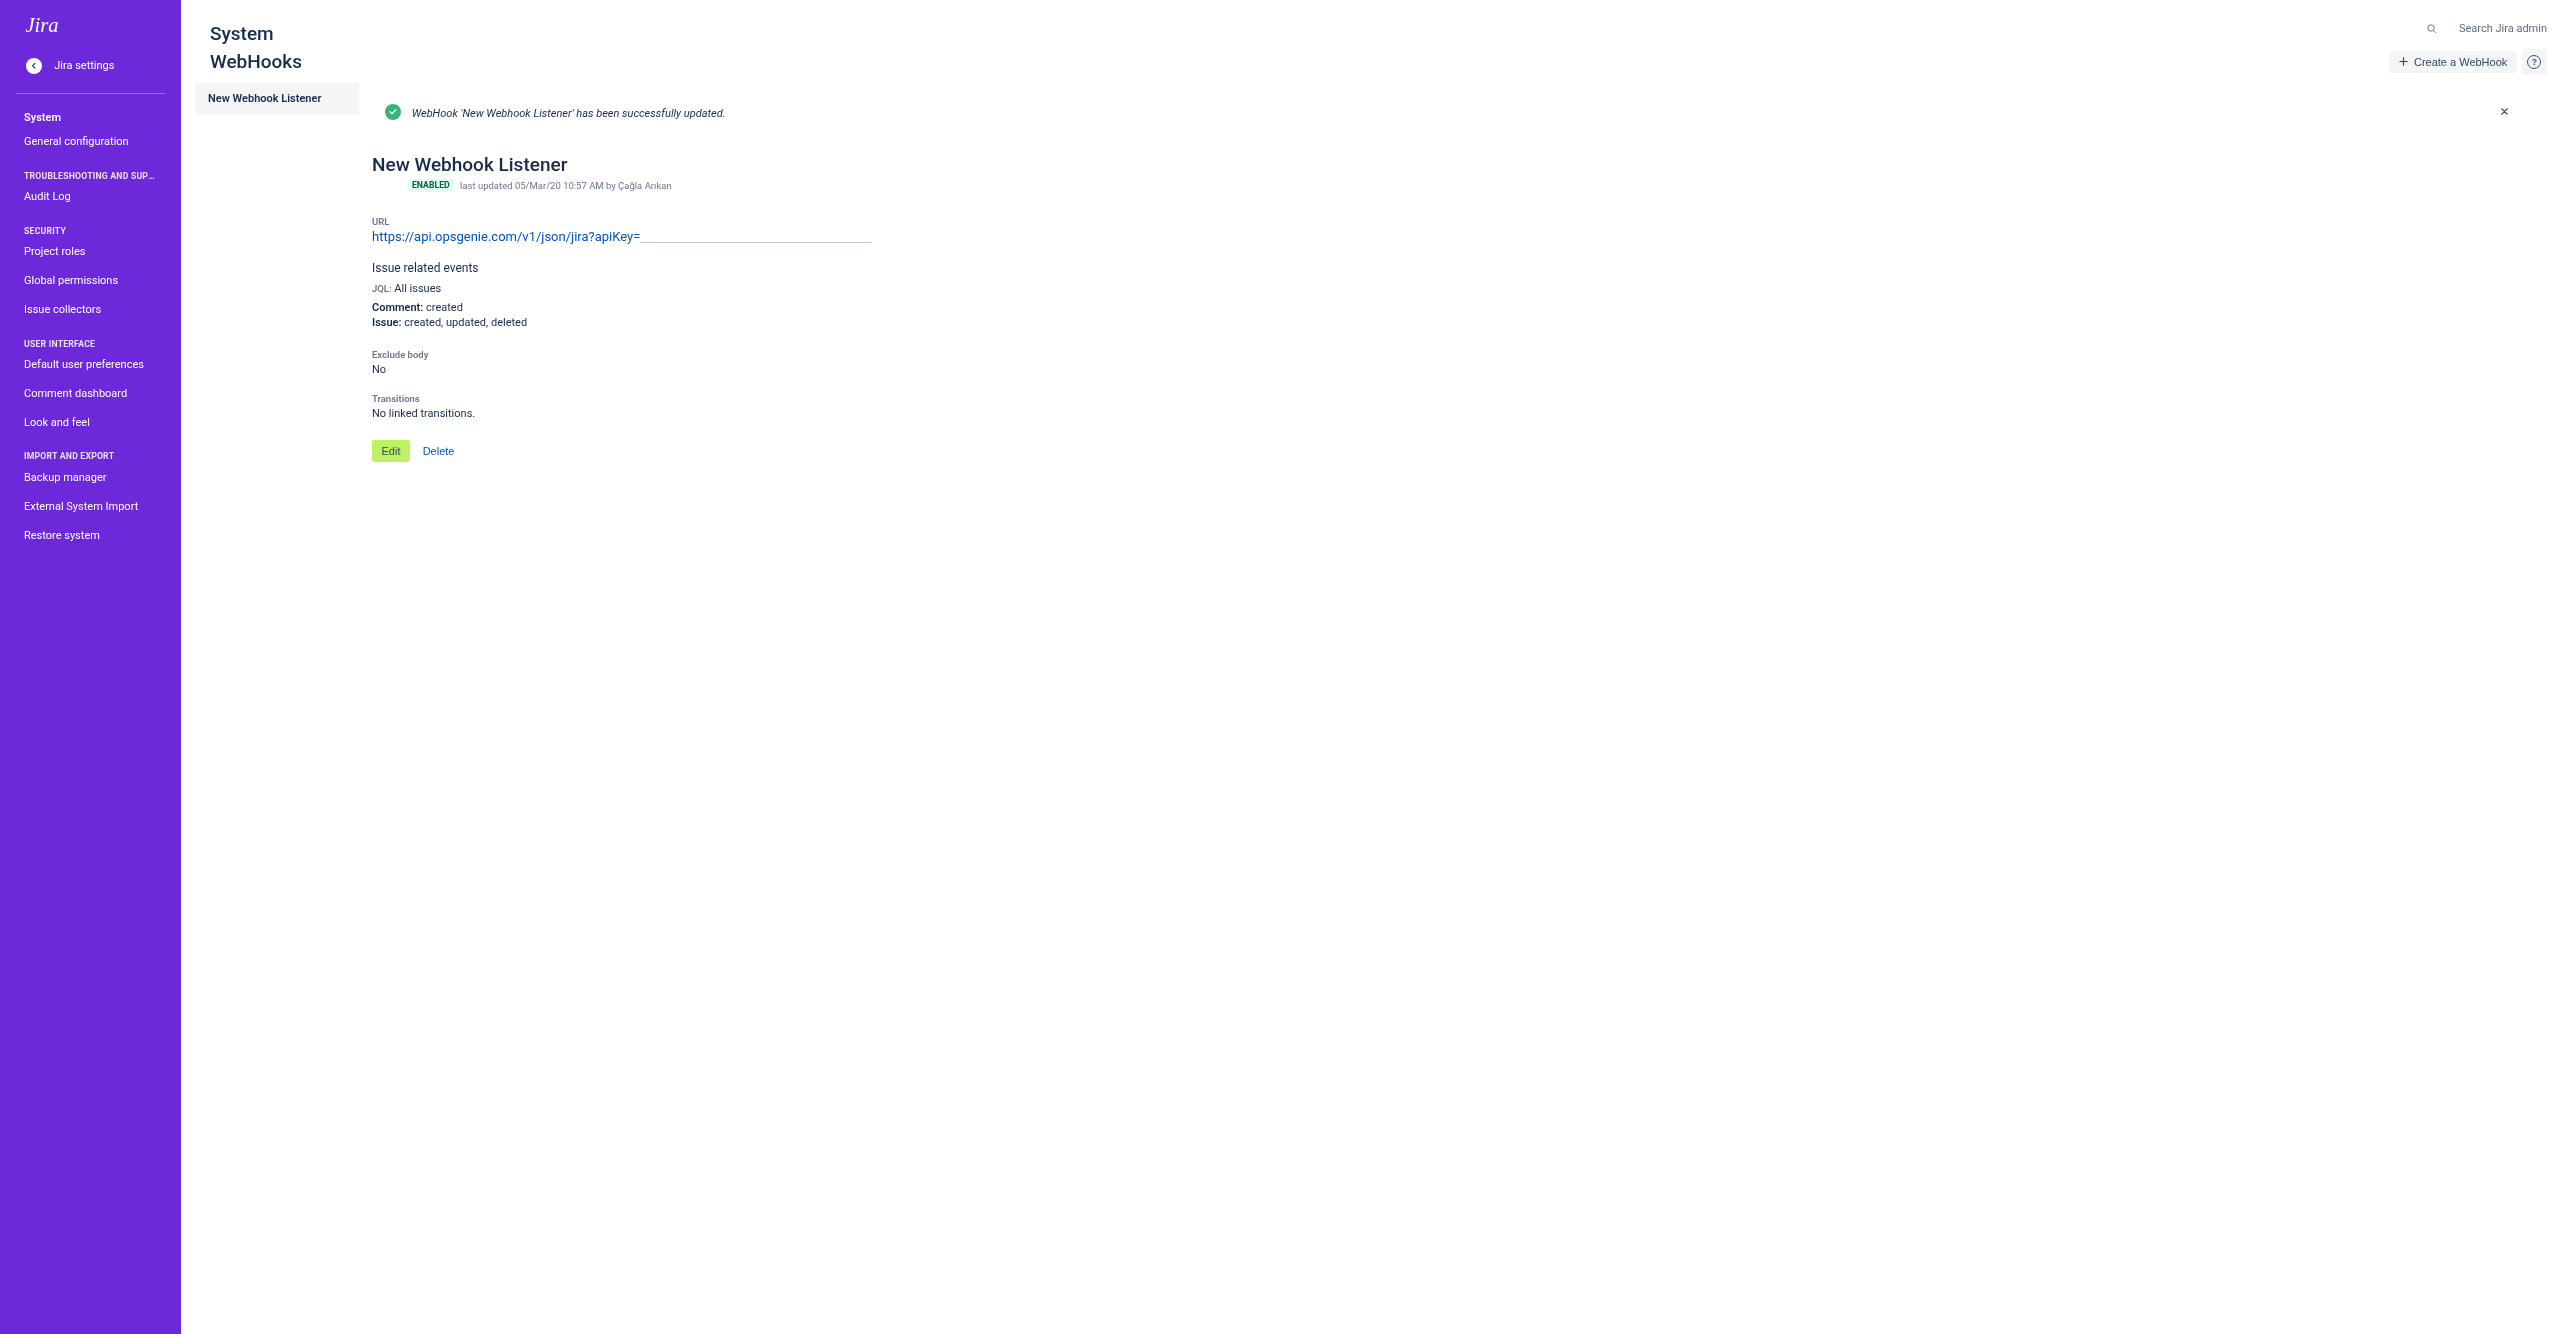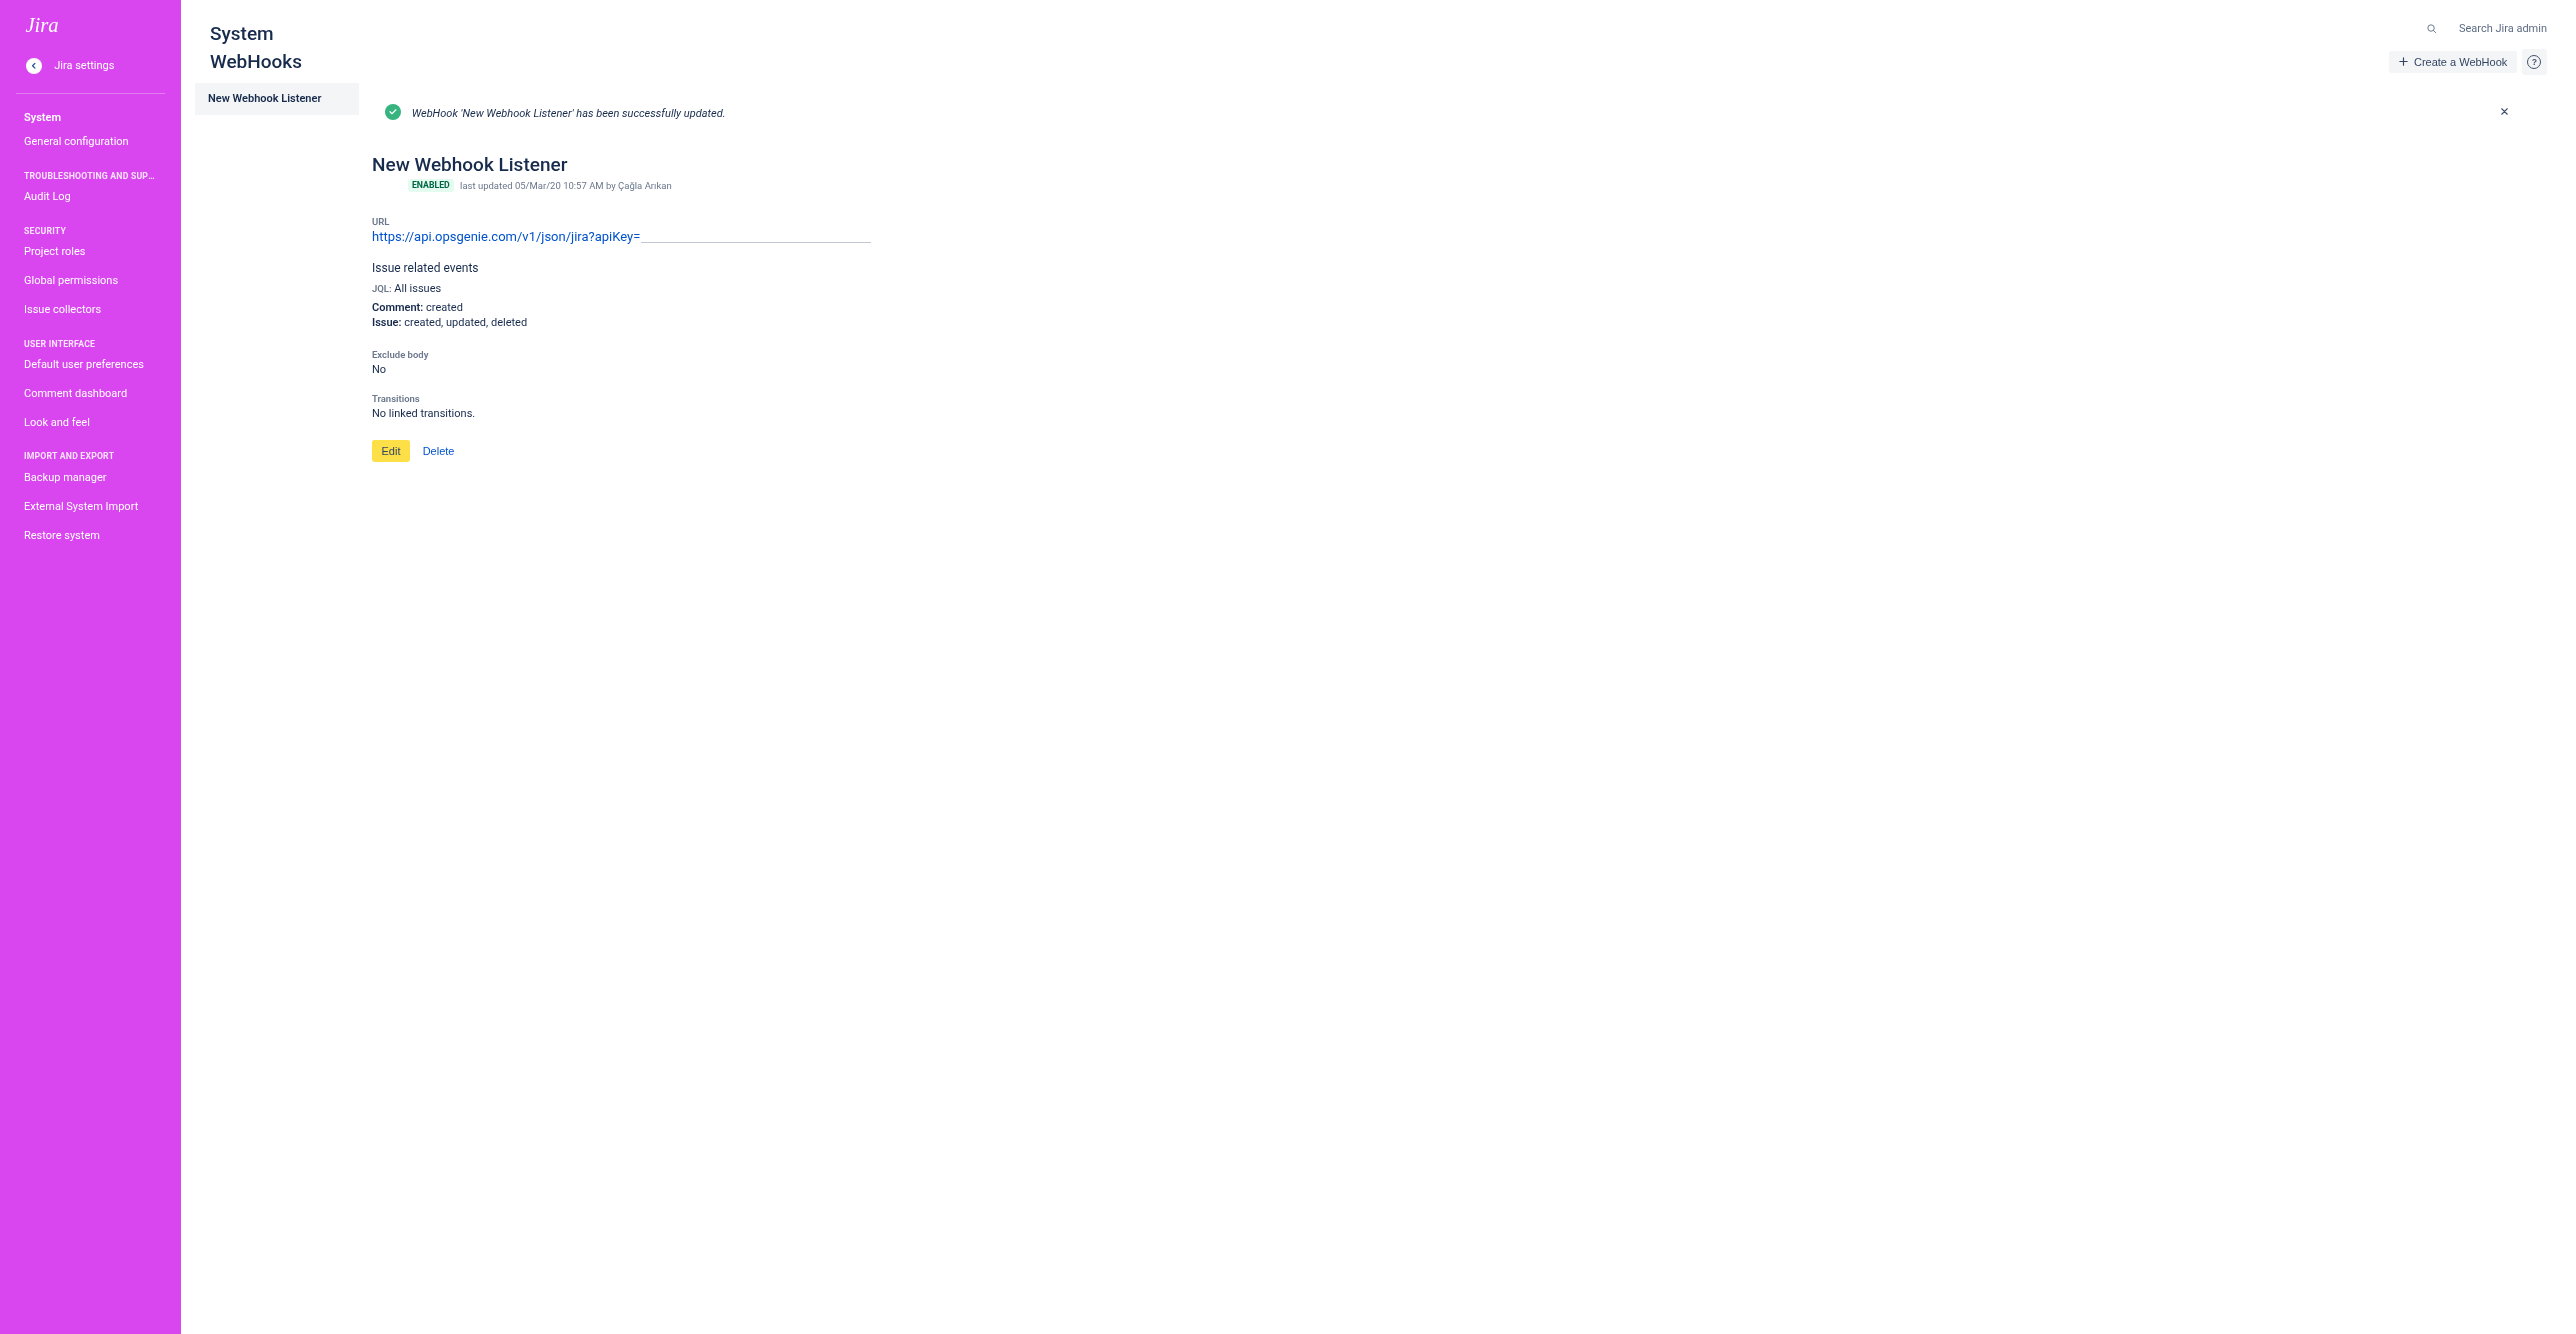--- a/index.html
+++ b/index.html
@@ -16,21 +16,21 @@
     .app {
       display: flex;
       height: 100vh;
       min-height: 623px;
     }
     
     
     .sidebar {
       width: 181px;
       min-width: 181px;
-      background: #d946ef;
+      background: #6d28d9;
       color: #fff;
       display: flex;
       flex-direction: column;
       overflow-y: auto;
     }
     .sidebar-logo {
       padding: 14.3px 0 8px 25.4px;
       font-family: Georgia, serif;
       font-style: italic;
       font-size: 20.7px;
@@ -310,21 +310,21 @@
       font-size: 11px;
       margin-top: 2.4px;
     }
     
     .action-row {
       margin-top: 20.7px;
       display: flex;
       gap: 9.5px;
     }
     .btn-edit {
-      background: #fde047;
+      background: #bef264;
       border: none;
       padding: 4.8px 9.5px;
       border-radius: 2.4px;
       font-size: 11px;
       color: #344563;
       cursor: pointer;
     }
     .link-delete {
       background: none;
       border: none;

